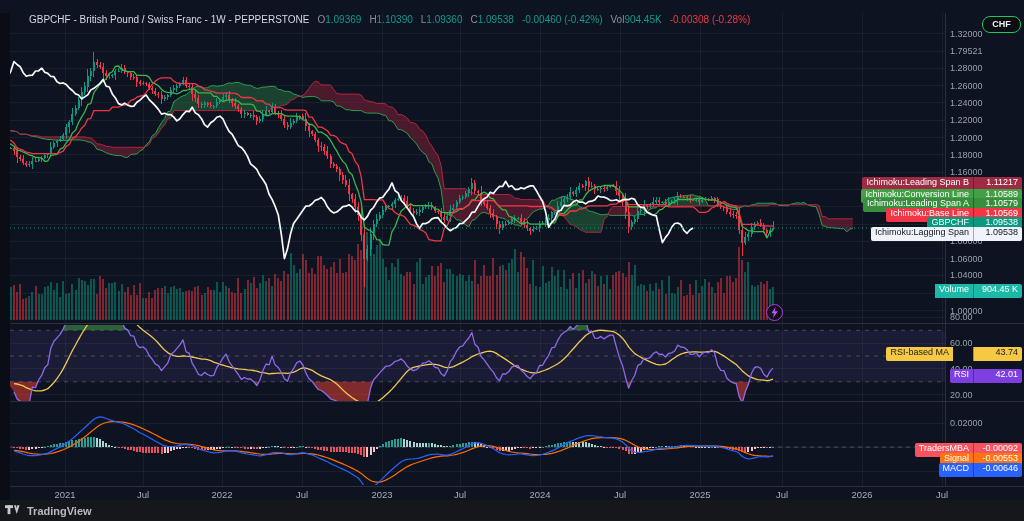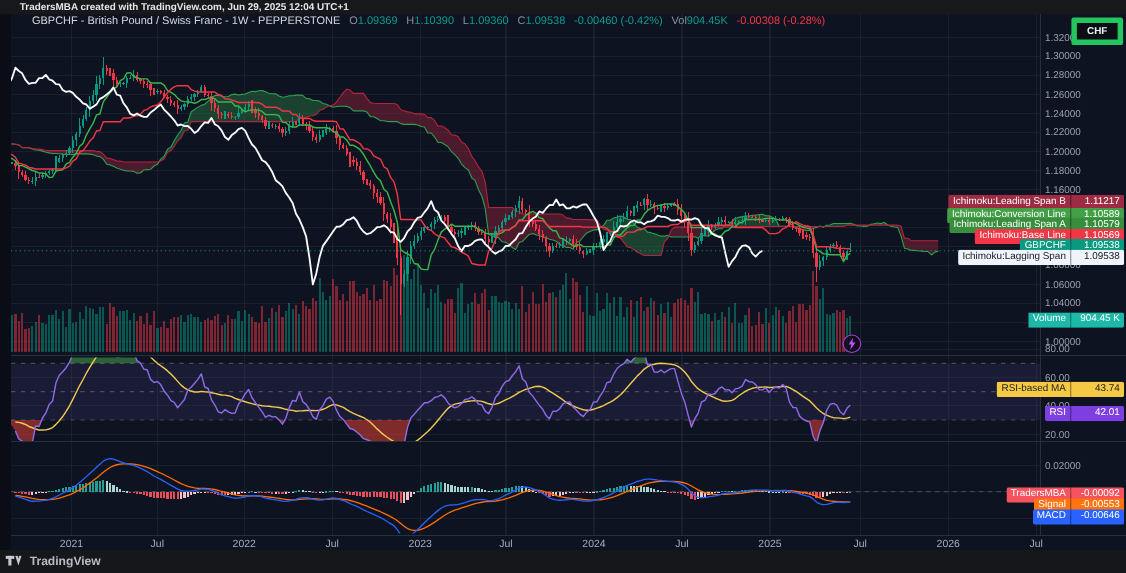--- a/index.html
+++ b/index.html
@@ -18,36 +18,33 @@
           color:#d6d9e0;align-items:center;white-space:nowrap}
   .legend .lk{color:#8b90a0}
   .g{color:#0f9b8e}.r{color:#f23645}
   .pill{position:absolute;right:2px;display:flex;height:14px;line-height:11px;font-size:9px;
         border-radius:2px;overflow:hidden;z-index:6}
   .pill .n{padding:0 4px;white-space:nowrap}
   .pill .v{padding:0 4px;min-width:40px;text-align:right;border-left:1px solid rgba(0,0,0,.3)}
   .axis-label{position:absolute;left:950px;color:#9aa0ab;font-size:9px;z-index:2;line-height:10px}
   .time-label{position:absolute;transform:translateX(-50%);color:#a8adb8;font-size:9.5px;
               top:489px;z-index:2}
-  .chf{position:absolute;top:16px;right:3px;width:37px;height:15px;border:5px solid #22c55e;
-       border-radius:2px;color:#eef0f4;font-size:9px;font-weight:700;text-align:center;
+  .chf{position:absolute;top:16px;right:3px;width:37px;height:15px;border:1px solid #22c55e;
+       border-radius:8px;color:#eef0f4;font-size:9px;font-weight:700;text-align:center;
        line-height:15px;background:#0b0e15;z-index:8;cursor:pointer}
   .bolt{position:absolute;left:766px;top:304px;width:15px;height:15px;border:1.5px solid #a93ee0;
         border-radius:50%;z-index:5;display:flex;align-items:center;justify-content:center;
         background:rgba(18,12,28,.85);cursor:pointer}
   #overlays{position:absolute;left:0;top:0;width:1024px;height:521px;z-index:2;pointer-events:none}
 </style>
 </head>
 <body>
 
 <div id="stage">
 
-  <div class="topbar">
-    <span>TradersMBA created with TradingView.com, Jun 29, 2025 12:04 UTC+1</span>
-  </div>
 
   <svg id="chart" width="1024" height="521">
       <g shape-rendering="crispEdges">
         <line x1="65.0" y1="13.0" x2="65.0" y2="486.0" stroke="rgba(255,255,255,0.05)" stroke-width="1"></line>
         <line x1="143.0" y1="13.0" x2="143.0" y2="486.0" stroke="rgba(255,255,255,0.05)" stroke-width="1"></line>
         <line x1="222.0" y1="13.0" x2="222.0" y2="486.0" stroke="rgba(255,255,255,0.05)" stroke-width="1"></line>
         <line x1="302.0" y1="13.0" x2="302.0" y2="486.0" stroke="rgba(255,255,255,0.05)" stroke-width="1"></line>
         <line x1="382.0" y1="13.0" x2="382.0" y2="486.0" stroke="rgba(255,255,255,0.05)" stroke-width="1"></line>
         <line x1="460.0" y1="13.0" x2="460.0" y2="486.0" stroke="rgba(255,255,255,0.05)" stroke-width="1"></line>
         <line x1="540.0" y1="13.0" x2="540.0" y2="486.0" stroke="rgba(255,255,255,0.05)" stroke-width="1"></line>
@@ -1143,21 +1140,21 @@
         <line x1="0.0" y1="401.5" x2="1024.0" y2="401.5" stroke="#2a2f3a" stroke-width="1"></line>
         <line x1="0.0" y1="486.5" x2="1024.0" y2="486.5" stroke="#2a2f3a" stroke-width="1"></line>
         <line x1="945.5" y1="13.0" x2="945.5" y2="486.0" stroke="#2a2f3a" stroke-width="1"></line>
       </g>
     </svg>
 
   <div class="leftstrip"></div>
 
   <div id="overlays">
       <div class="axis-label" style="top:28.7px">1.32000</div>
-      <div class="axis-label" style="top:46.0px">1.30000</div>
+      <div class="axis-label" style="top:46.0px">1.79521</div>
       <div class="axis-label" style="top:63.3px">1.28000</div>
       <div class="axis-label" style="top:80.6px">1.26000</div>
       <div class="axis-label" style="top:97.9px">1.24000</div>
       <div class="axis-label" style="top:115.2px">1.22000</div>
       <div class="axis-label" style="top:132.5px">1.20000</div>
       <div class="axis-label" style="top:149.8px">1.18000</div>
       <div class="axis-label" style="top:167.1px">1.16000</div>
       <div class="axis-label" style="top:184.4px">1.14000</div>
       <div class="axis-label" style="top:201.7px">1.12000</div>
       <div class="axis-label" style="top:219.0px">1.10000</div>
@@ -1206,21 +1203,21 @@
         <span class="v" style="background: rgb(8, 153, 129); color: rgb(255, 255, 255);">1.09538</span>
       </div>
       <div class="pill" style="top: 226.5px;">
         <span class="n" style="background: rgb(240, 243, 250); color: rgb(19, 23, 34);">Ichimoku:Lagging Span</span>
         <span class="v" style="background: rgb(240, 243, 250); color: rgb(19, 23, 34);">1.09538</span>
       </div>
       <div class="pill" style="top: 284px; padding-left: 8px;">
         <span class="n" style="background: rgb(28, 185, 168); color: rgb(255, 255, 255);">Volume</span>
         <span class="v" style="background: rgb(28, 185, 168); color: rgb(255, 255, 255);">904.45 K</span>
       </div>
-      <div class="pill" style="top: 347px;">
+      <div class="pill" style="top: 347px; gap: 20px;">
         <span class="n" style="background: rgb(246, 201, 69); color: rgb(28, 28, 28);">RSI-based MA</span>
         <span class="v" style="background: rgb(246, 201, 69); color: rgb(28, 28, 28);">43.74</span>
       </div>
       <div class="pill" style="top: 368.5px;">
         <span class="n" style="background: rgb(126, 63, 224); color: rgb(255, 255, 255);">RSI</span>
         <span class="v" style="background: rgb(126, 63, 224); color: rgb(255, 255, 255);">42.01</span>
       </div>
       <div class="pill" style="top: 443px;">
         <span class="n" style="background: rgb(247, 82, 95); color: rgb(255, 255, 255);">TradersMBA</span>
         <span class="v" style="background: rgb(247, 82, 95); color: rgb(255, 255, 255);">-0.00092</span>

